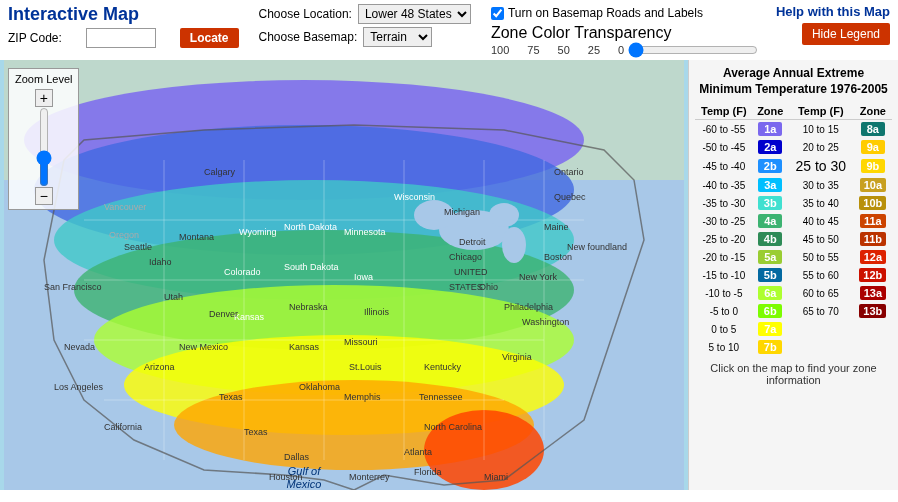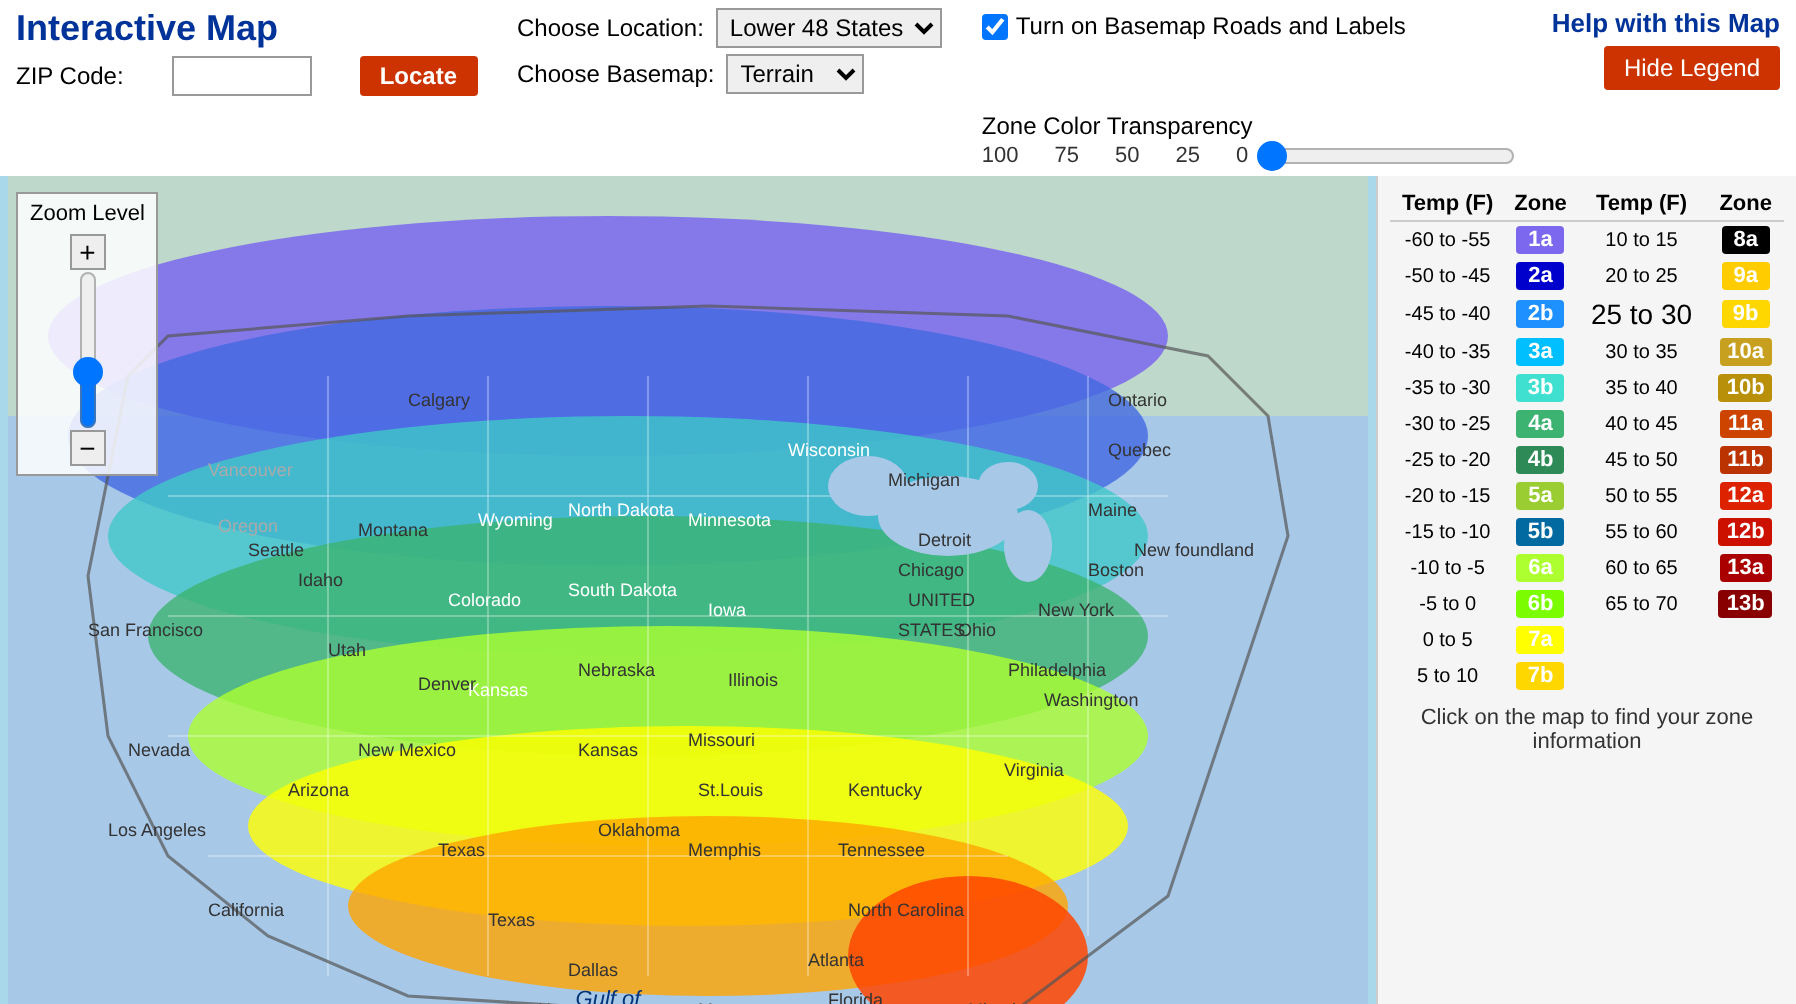--- a/index.html
+++ b/index.html
@@ -7,21 +7,21 @@
     #title { color: #003399; font-size: 18px; font-weight: bold; margin-right: 20px; }
     .control-row { display: flex; align-items: center; gap: 6px; font-size: 12px; }
     .control-label { font-weight: normal; }
     select { font-size: 12px; padding: 1px 2px; border: 1px solid #999; }
 
     #zip-row { display: flex; align-items: center; gap: 24px; }
     #zip-input { width: 70px; border: 1px solid #999; padding: 2px; font-size: 12px; }
     #locate-btn { background: #cc3300; color: #fff; border: none; padding: 3px 10px; font-size: 12px; cursor: pointer; border-radius: 2px; font-weight: bold; }
     .transparency-row { display: flex; flex-direction: column; }
     .road-row { display: flex; align-items: center; gap: 4px; }
-    .transparency-label { font-size: 12px; margin-top: 32px; }
+    .transparency-label { font-size: 16px; }
     .slider-container { display: flex; align-items: center; gap: 4px; }
     .slider-labels { display: flex; gap: 18px; font-size: 11px; color: #333; }
     input[type=range] { width: 140px; }
 
     #help-link { color: #003399; font-size: 13px; font-weight: bold; text-decoration: none; margin-left: auto; white-space: nowrap; }
     #hide-legend-btn { background: #cc3300; color: #fff; border: none; padding: 4px 10px; font-size: 12px; cursor: pointer; border-radius: 2px; white-space: nowrap; margin-left: 10px; }
 
     #main { display: flex; height: 430px; }
 
     #map-container { position: relative; flex: 1; background: #a8d8ea; overflow: hidden; }
@@ -224,35 +224,36 @@
 
       <text x="205" y="257" font-size="9" fill="#333">Denver</text>
       <text x="345" y="310" font-size="9" fill="#333">St.Louis</text>
       <text x="340" y="340" font-size="9" fill="#333">Memphis</text>
       <text x="280" y="400" font-size="9" fill="#333">Dallas</text>
       <text x="215" y="340" font-size="9" fill="#333">Texas</text>
     </svg>
   </div>
 
   <div id="legend">
+    <div id="legend-title">Average Annual Extreme Minimum Temperature 1976-2005</div>
     <table id="legend-table">
       <thead>
         <tr>
           <th>Temp (F)</th>
           <th>Zone</th>
           <th>Temp (F)</th>
           <th>Zone</th>
         </tr>
       </thead>
       <tbody id="legend-tbody">
       <tr>
       <td style="font-size:10px;white-space:nowrap;">-60 to -55</td>
       <td><span class="zone-cell" style="background:#7b68ee;">1a</span></td>
       <td style="font-size:10px;white-space:nowrap;">10 to 15</td>
-      <td><span class="zone-cell" style="background:#000000;">8a</span></td>
+      <td><span class="zone-cell" style="background:#0f766e;">8a</span></td>
     </tr>
           <tr>
       <td style="font-size:10px;white-space:nowrap;">-50 to -45</td>
       <td><span class="zone-cell" style="background:#0000cd;">2a</span></td>
       <td style="font-size:10px;white-space:nowrap;">20 to 25</td>
       <td><span class="zone-cell" style="background:#ffcc00;">9a</span></td>
     </tr>
           <tr>
       <td style="font-size:10px;white-space:nowrap;">-45 to -40</td>
       <td><span class="zone-cell" style="background:#1e90ff;">2b</span></td>

